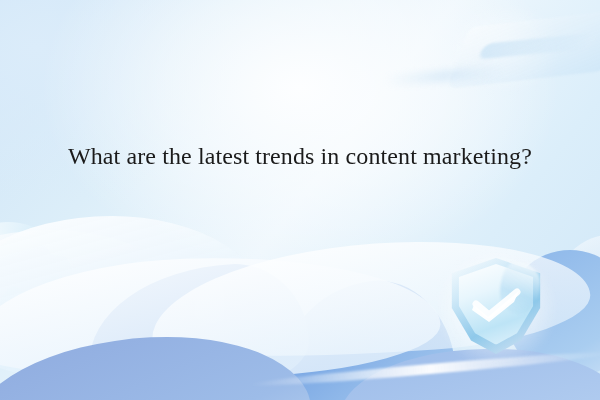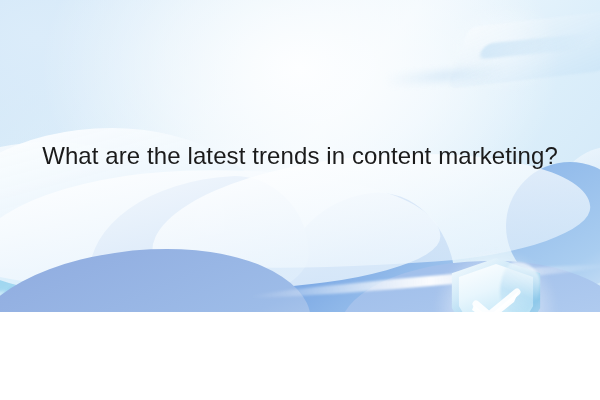--- a/index.html
+++ b/index.html
@@ -9,26 +9,27 @@
   body {
     width: 600px;
     height: 400px;
     overflow: hidden;
     font-family: "Liberation Sans", sans-serif;
   }
 
   #banner {
     position: relative;
     width: 600px;
-    height: 312px;
+    height: 400px;
     overflow: hidden;
     background:
       radial-gradient(ellipse 360px 260px at 50% 22%, #fdfeff 0%, rgba(253,254,255,0.55) 38%, rgba(253,254,255,0) 72%),
       radial-gradient(ellipse 300px 230px at 6% 12%, #dbecfa 0%, rgba(219,236,250,0) 70%),
       linear-gradient(128deg, #cfe5f7 0%, #dceef9 26%, #eef7fd 50%, #dbeefa 74%, #cfe6f7 100%);
+    font-family: Liberation Serif, serif;
   }
 
   .layer {
     position: absolute;
     inset: 0;
     pointer-events: none;
   }
 
   
   .kb {

